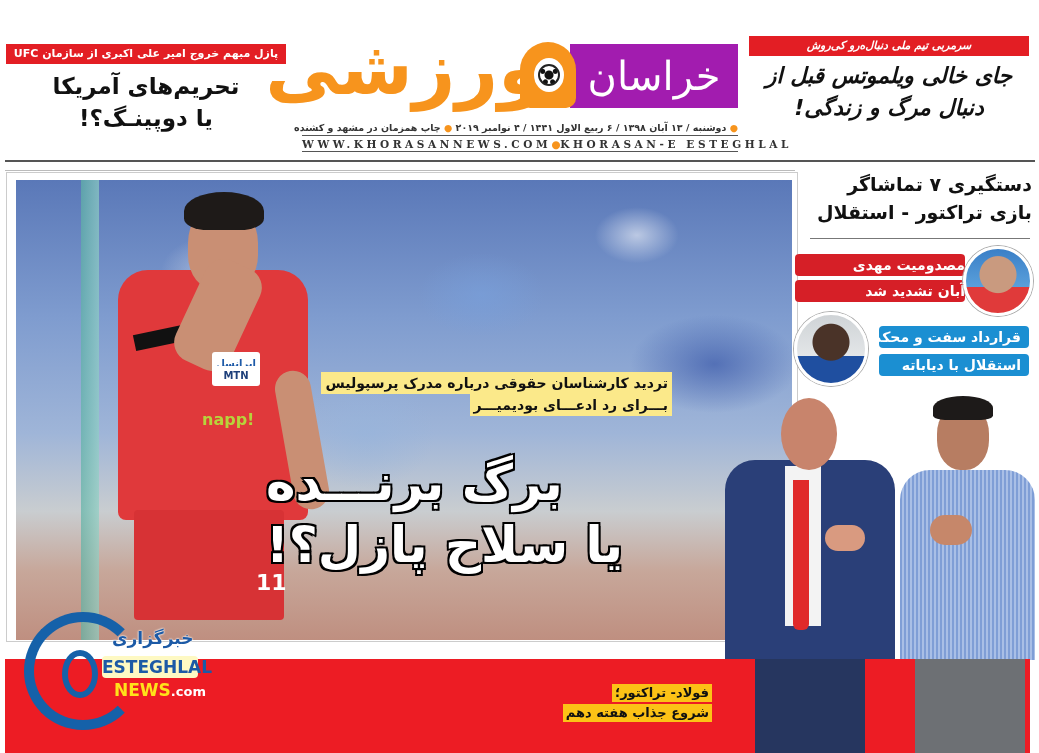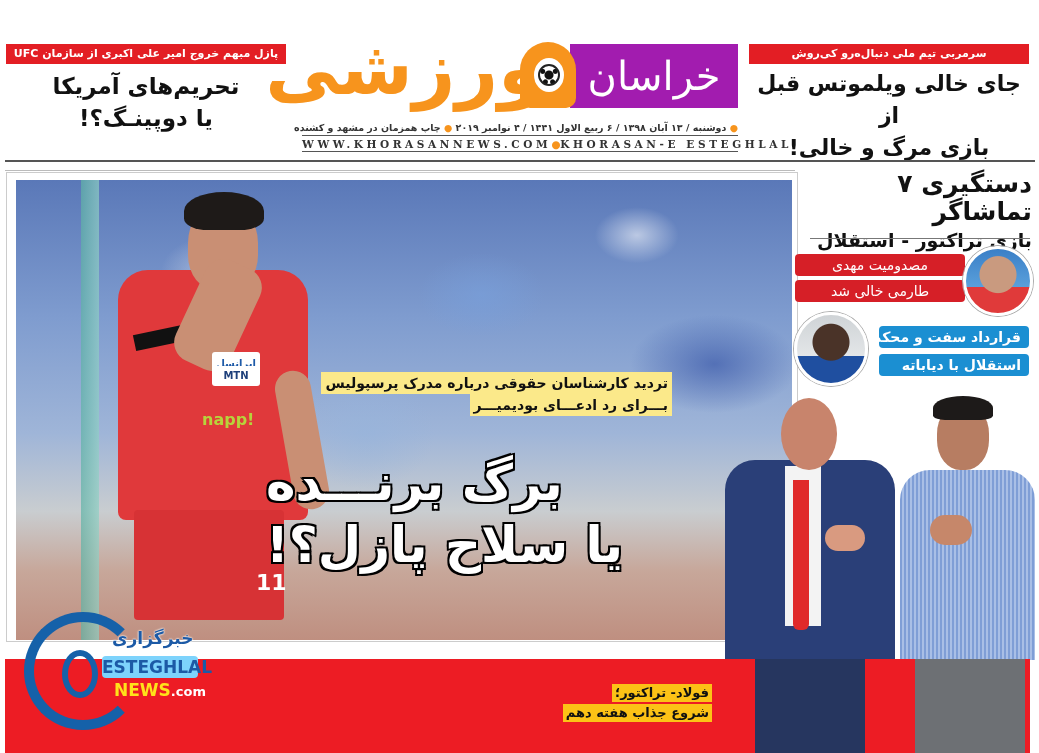--- a/index.html
+++ b/index.html
@@ -84,22 +84,22 @@
   
   .big-headline {
     color: #fff; font-weight: 900; font-size: 50px; line-height: 62px; text-align: left;
     -webkit-text-stroke: 3px #111; paint-order: stroke fill;
     text-shadow: 0 0 2px #000, 2px 2px 0 #000, -2px -2px 0 #000, 2px -2px 0 #000, -2px 2px 0 #000;
     white-space: nowrap;
   }
 
   
   .pill-red {
-    background: #d61f27; color: #fff; font-weight: normal; font-size: 14px;
-    height: 22px; line-height: 22px; padding: 0 8px; border-radius: 4px; white-space: nowrap; text-align: center;
+    background: #d61f27; color: #fff; font-weight: bold; font-size: 14px;
+    height: 22px; line-height: 22px; padding: 0 0; border-radius: 4px; white-space: nowrap; text-align: right;
   }
   .pill-blue {
     background: #1b8fd2; color: #fff; font-weight: bold; font-size: 14px;
     height: 22px; line-height: 22px; padding: 0 8px; border-radius: 4px; white-space: nowrap; text-align: right;
   }
   .avatar {
     border-radius: 50%; border: 3px solid #fff; box-shadow: 0 0 0 1px #aaa; overflow: hidden;
   }
   .avatar-taremi { background: radial-gradient(circle at 50% 40%, #c99a7f 0 18px, transparent 19px), linear-gradient(180deg,#3a7fc7 0%,#5aa0db 60%,#e03a3a 60%,#e03a3a 100%); }
   .avatar-diabate { background: radial-gradient(circle at 50% 40%, #4a3328 0 18px, transparent 19px), linear-gradient(180deg,#cfd3d6 0%,#e3e6e8 60%,#1f4fa0 60%,#1f4fa0 100%); }
@@ -121,21 +121,21 @@
     color: #fff; font-weight: 900; font-size: 44px; line-height: 80px; white-space: nowrap; text-align: right;
   }
   .ybox {
     background: #fcc216; color: #111; font-weight: bold; font-size: 13px; line-height: 18px;
     padding: 0 3px; display: inline-block; white-space: nowrap;
   }
 
   
   .wm-ring { border-radius: 50%; border: 10px solid #1561a9; border-right-color: transparent; border-top-color: #1561a9; }
   .wm-label {
-    background: #7dd3fc; color: #1c5aa6; font-weight: 900; font-size: 17px; font-family: "DejaVu Sans", sans-serif;
+    background: #fef9c3; color: #1c5aa6; font-weight: 900; font-size: 17px; font-family: "DejaVu Sans", sans-serif;
     direction: ltr; text-align: center; border-radius: 4px; line-height: 22px;
   }
   .wm-persian { color: #1c5aa6; font-weight: 900; font-size: 17px; text-shadow: 0 0 2px #fff, 0 0 2px #fff; }
   .wm-news { color: #ffe21a; font-weight: 900; font-size: 17px; direction: ltr; }
   .wm-com { color: #fff; font-size: 13px; font-weight: bold; direction: ltr; }
 </style>
 </head>
 <body>
 
 <div class="abs" style="left:6px; top:44px; width:280px; height:112px;">
@@ -169,24 +169,24 @@
     <span>چاپ همزمان در مشهد و کشنده</span>
   </div>
 
   <div class="abs urlline" style="left:2px; top:117px; width:436px;">
     <span>WWW.KHORASANNEWS.COM</span>
     <span class="dot">●</span>
     <span>KHORASAN-E ESTEGHLAL</span>
   </div>
 </div>
 
-<div class="abs" style="left:749px; top:44px; width:280px; height:112px;">
+<div class="abs" style="left:749px; top:36px; width:280px; height:112px;font-style:italic;">
   <div class="kicker-bar">سرمربی تیم ملی دنبال‌ه‌رو کی‌روش</div>
   <div class="side-headline" style="margin-top:4px;font-size:22px;">جای خالی ویلموتس قبل از</div>
-  <div class="side-headline" style="font-size:22px;">بازی مرگ و خالی!</div>
+  <div class="side-headline" style="font-size:22px;">دنبال مرگ و زندگی!</div>
 </div>
 
 <div class="abs hrule" style="left:5px; top:160px; width:1030px;"></div>
 <div class="abs thinrule" style="left:5px; top:170px; width:790px;"></div>
 
 <div class="abs photo-frame" style="left:6px; top:172px; width:792px; height:470px;"></div>
 <div class="abs photo" style="left:16px; top:180px; width:776px; height:460px;">
   <div class="abs pillar" style="left:65px; top:0; width:18px; height:460px;"></div>
 
   <div class="abs arm" style="left:132px; top:155px; width:42px; height:120px; transform:rotate(8deg);"></div>
@@ -211,28 +211,28 @@
     <div class="yellow-line">بـــرای رد ادعـــای بودیمیـــر</div>
   </div>
 
   <div class="abs" style="right:86px; top:272px; width:440px;">
     <div class="big-headline">برگ برنـــده</div>
     <div class="big-headline">یا سلاح پازل؟!</div>
   </div>
 </div>
 
 <div class="abs" style="left:800px; top:170px; width:232px; height:62px;">
-  <div class="side-headline" style="font-size:25px; line-height:28px; text-align:right;">دستگیری ۷ تماشاگر</div>
+  <div class="side-headline" style="font-size:19px; line-height:28px; text-align:right;">دستگیری ۷ تماشاگر</div>
   <div class="side-headline" style="font-size:19px; line-height:28px; text-align:right;">بازی تراکتور - استقلال</div>
 </div>
 <div class="abs thinrule" style="left:810px; top:238px; width:220px; background:#777;"></div>
 
 <div class="abs" style="left:790px; top:246px; width:245px; height:70px;">
   <div class="abs pill-red" style="right:70px; top:8px; width:170px;">مصدومیت مهدی</div>
-  <div class="abs pill-red" style="right:70px; top:34px; width:170px;">طارمی خالی شد</div>
+  <div class="abs pill-red" style="right:70px; top:34px; width:170px;">آبان تشدید شد</div>
   <div class="abs avatar avatar-taremi" style="right:2px; top:0; width:70px; height:70px;"></div>
 </div>
 
 <div class="abs" style="left:790px; top:312px; width:245px; height:74px;">
   <div class="abs avatar avatar-diabate" style="left:4px; top:0; width:74px; height:74px;"></div>
   <div class="abs pill-blue" style="right:6px; top:14px; width:150px;">قرارداد سفت و محکم</div>
   <div class="abs pill-blue" style="right:6px; top:42px; width:150px;">استقلال با دیاباته</div>
 </div>
 
 <div class="abs" style="left:715px; top:390px; width:324px; height:363px;">

